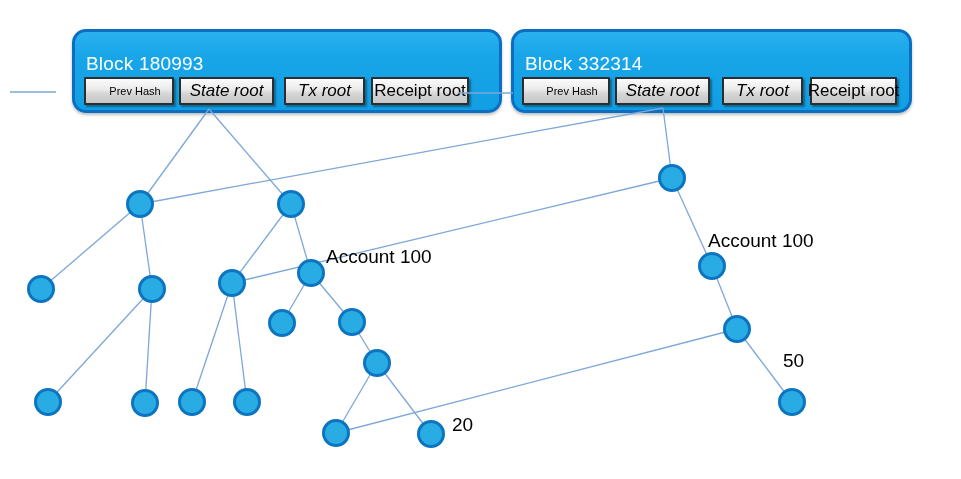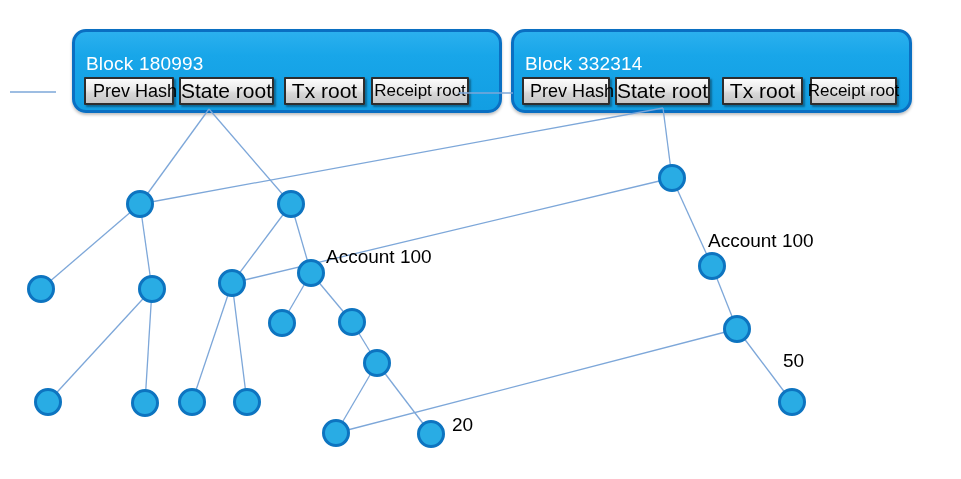--- a/index.html
+++ b/index.html
@@ -20,21 +20,21 @@
     white-space:nowrap;letter-spacing:0.2px;
   }
   .btn{
     position:absolute;top:45px;height:28px;box-sizing:border-box;
     background:linear-gradient(180deg,#fcfcfc 0%,#e9e9e9 45%,#d6d6d6 60%,#c6c6c6 100%);
     border:2px solid #2d2d2d;border-radius:1px;
     box-shadow:2px 2px 2px rgba(0,0,0,0.35);
     display:flex;align-items:center;justify-content:center;
     color:#000;white-space:nowrap;padding:0 2px;
   }
-  .fs15{font-size:18px;padding-left:14px;} .fs17{font-size:21px;} .fs13{font-size:17px;}
+  .fs15{font-size:11px;padding-left:14px;} .fs17{font-size:17px;font-style:italic;} .fs13{font-size:17px;}
   #trie-graph{position:absolute;left:0;top:0;pointer-events:none;}
   .node-label{
     position:absolute;color:#000;font-size:19px;white-space:nowrap;
   }
 </style>
 </head>
 <body>
 
 <div id="stage">
 

